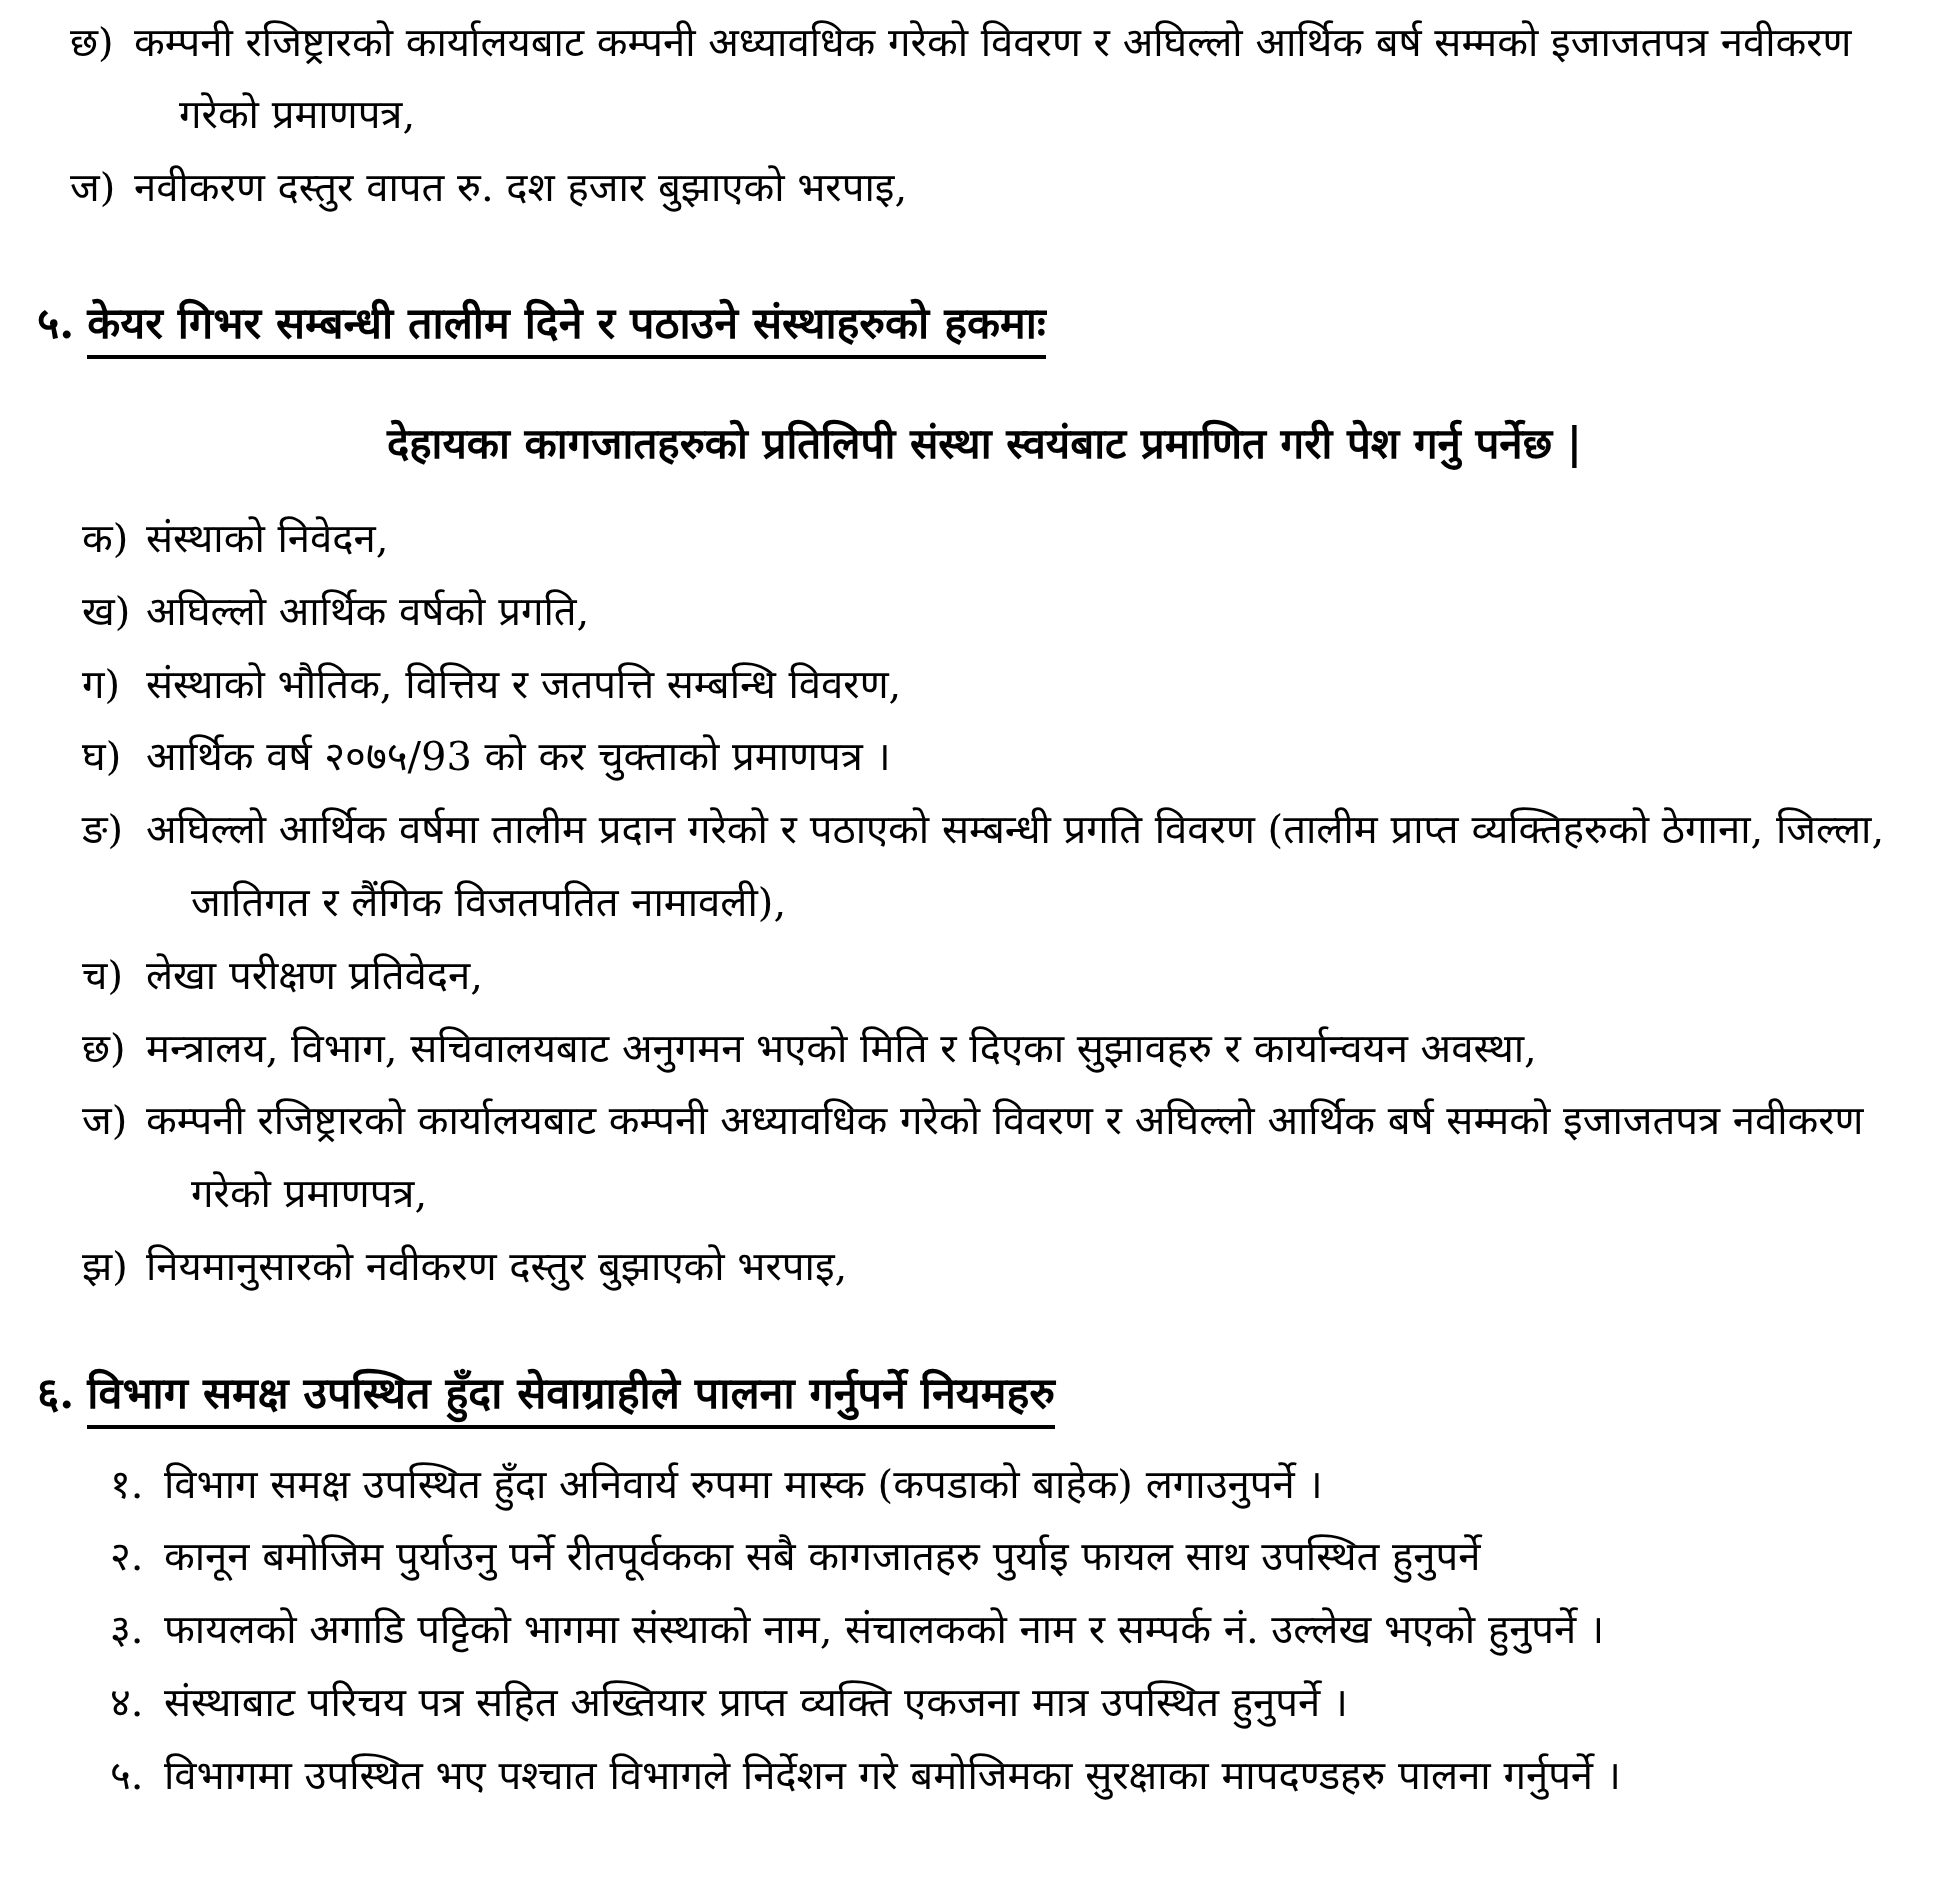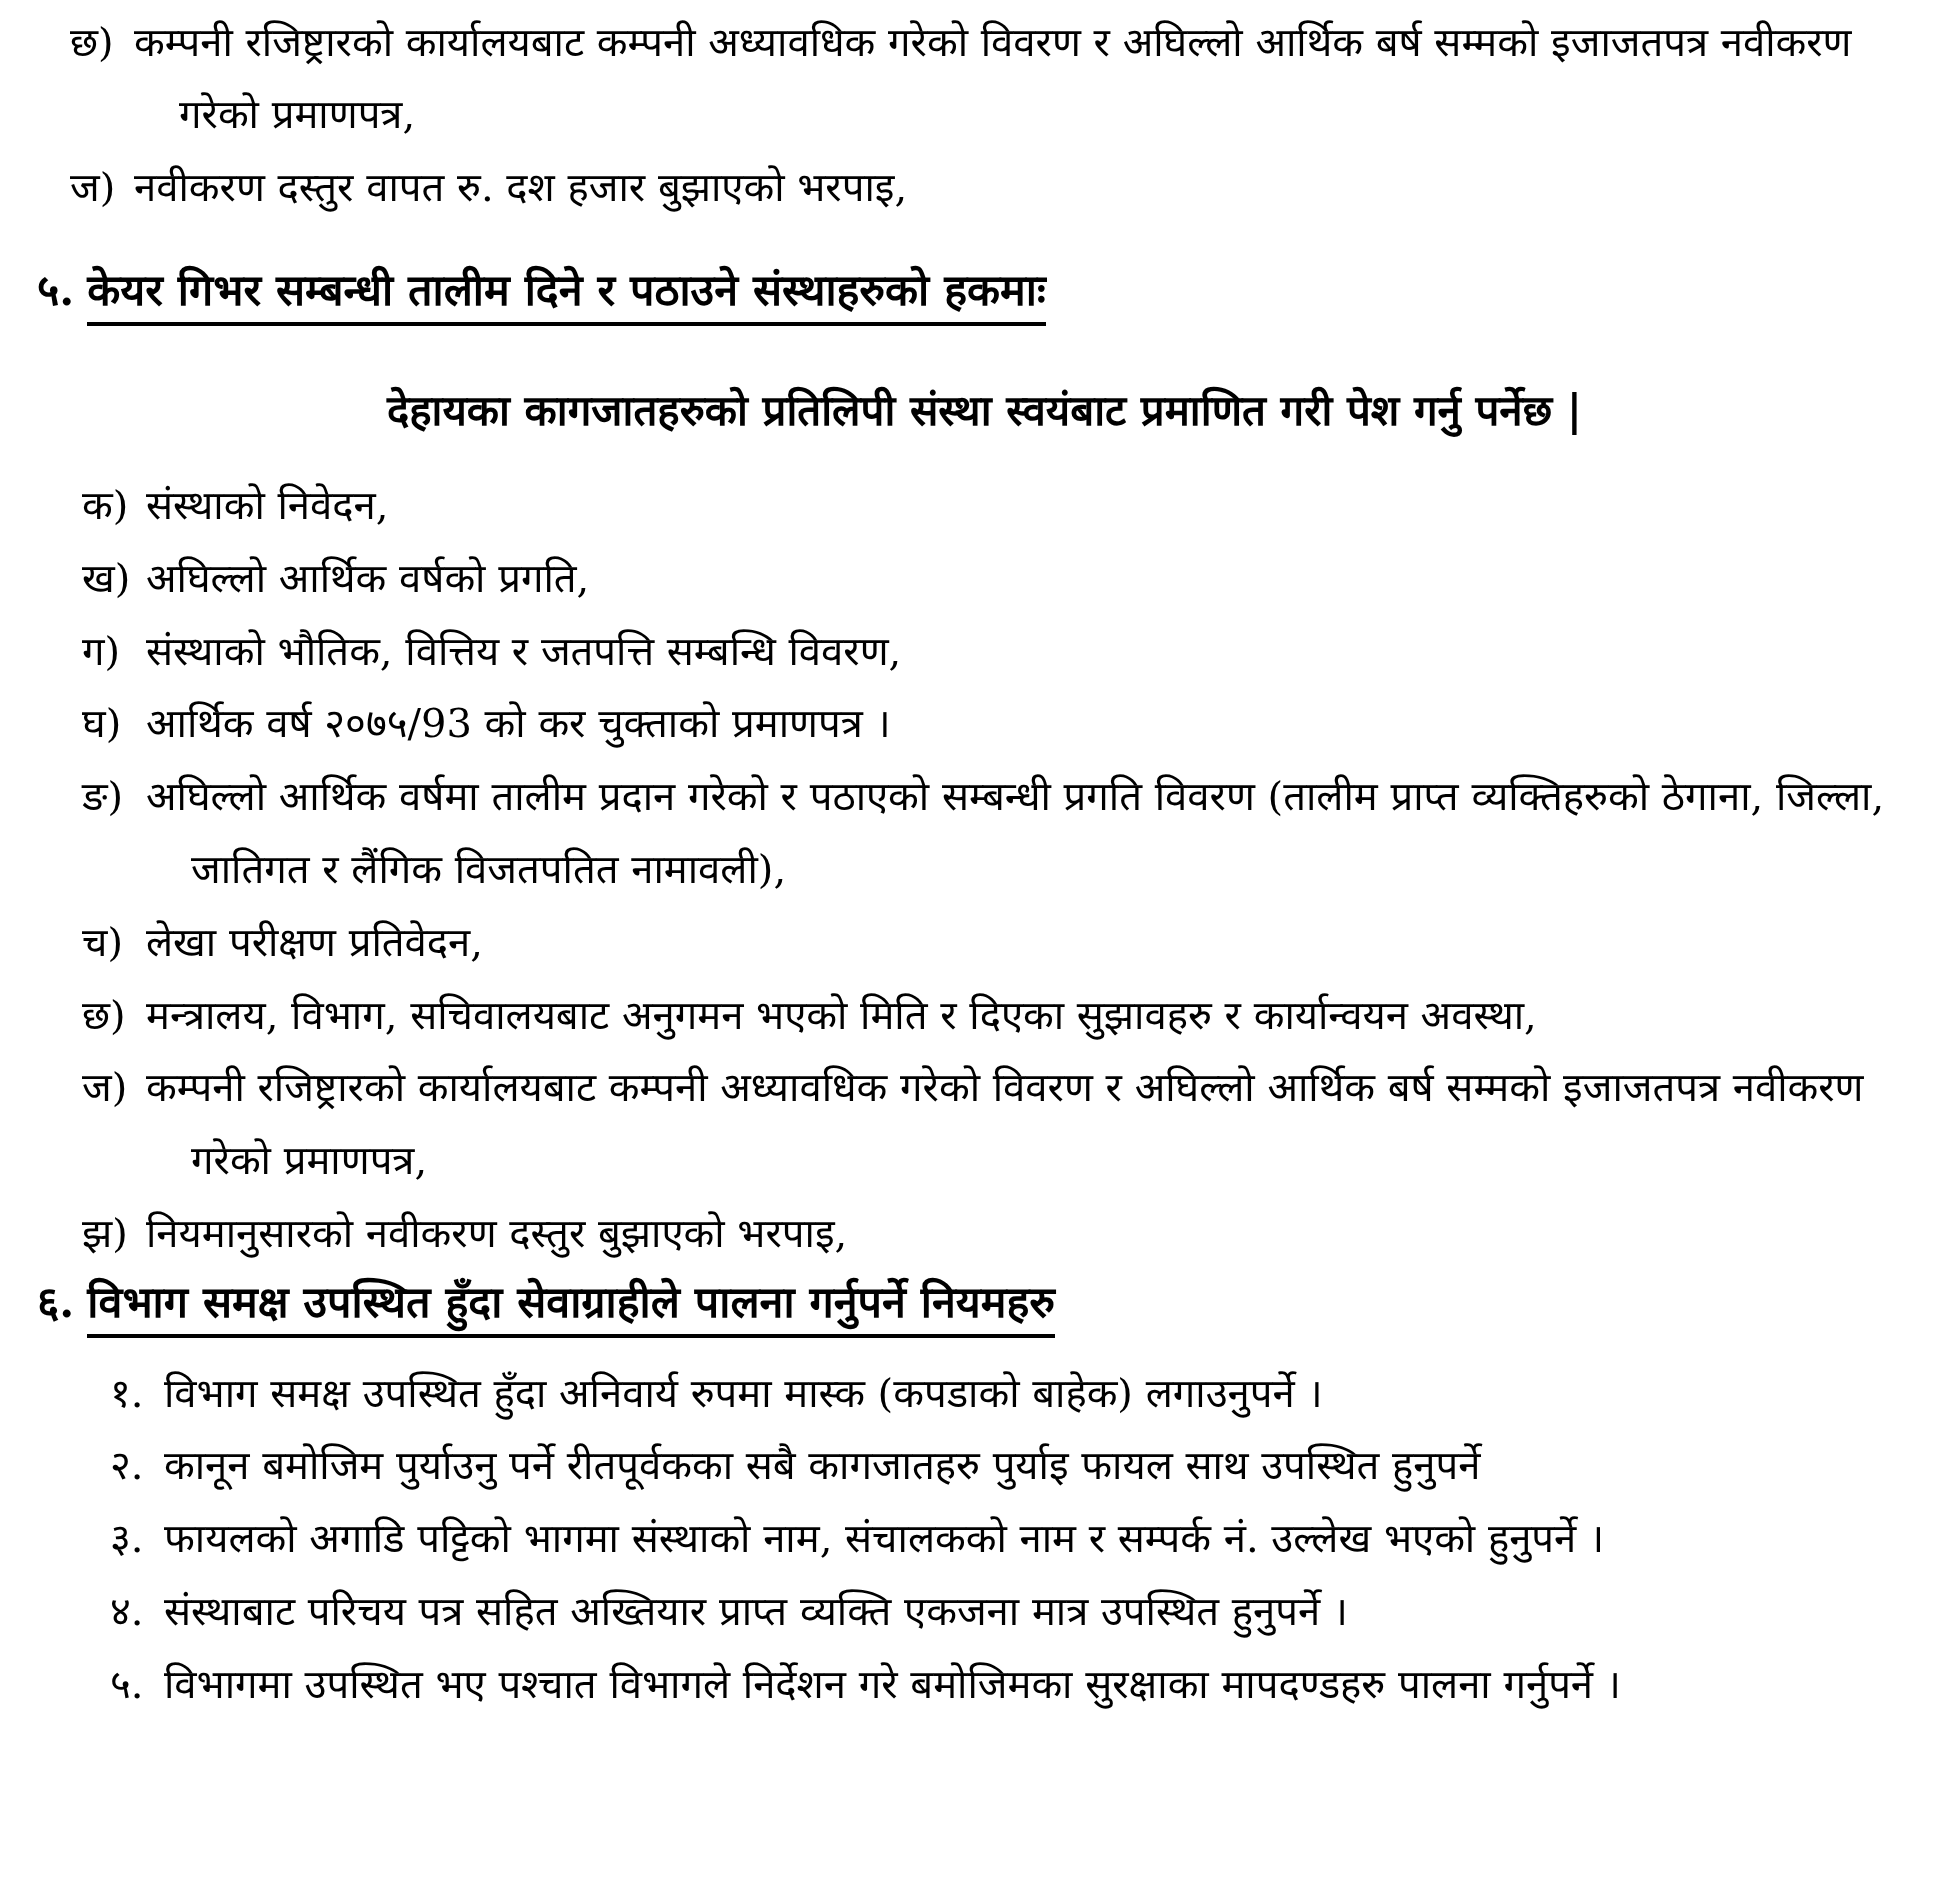--- a/index.html
+++ b/index.html
@@ -41,22 +41,22 @@
   .heading {
     font-weight: bold;
     font-size: 43px;
     line-height: 1.5;
   }
   .heading .hnum { margin-right: 13px; }
   .heading .hline {
     border-bottom: 4.7px solid #000000;
     padding-bottom: 7.5px;
   }
-  .heading-5 { margin-top: 34px; }
-  .heading-6 { }
+  .heading-5 { margin-top: 67px; }
+  .heading-6 { margin-top: 58px; }
 
   .intro {
     font-weight: bold;
     font-size: 42px;
     margin-top: 51px;
     text-align: center;
   }
 
   .section5-list { margin-top: 19px; }
   .section6-list { margin-top: 22.5px; }

